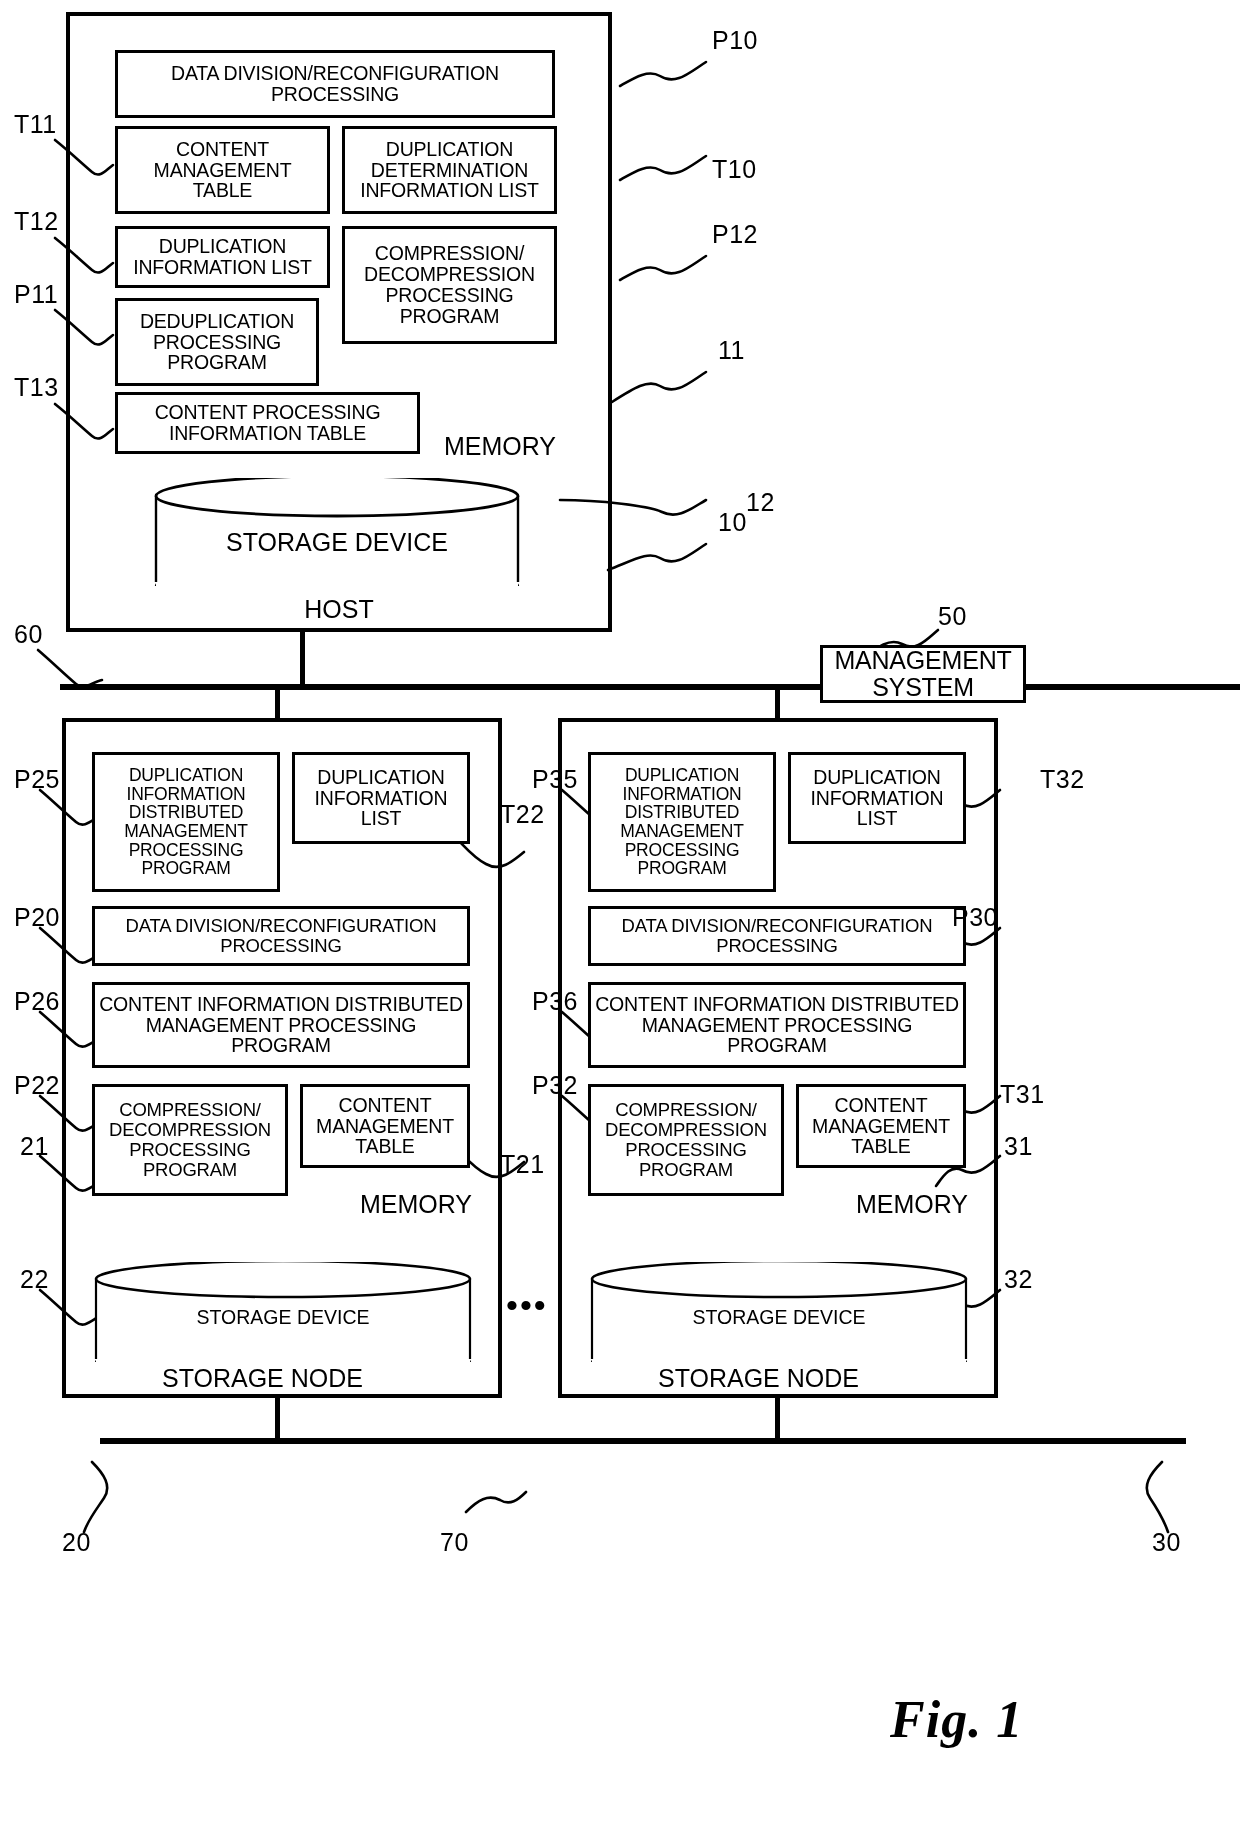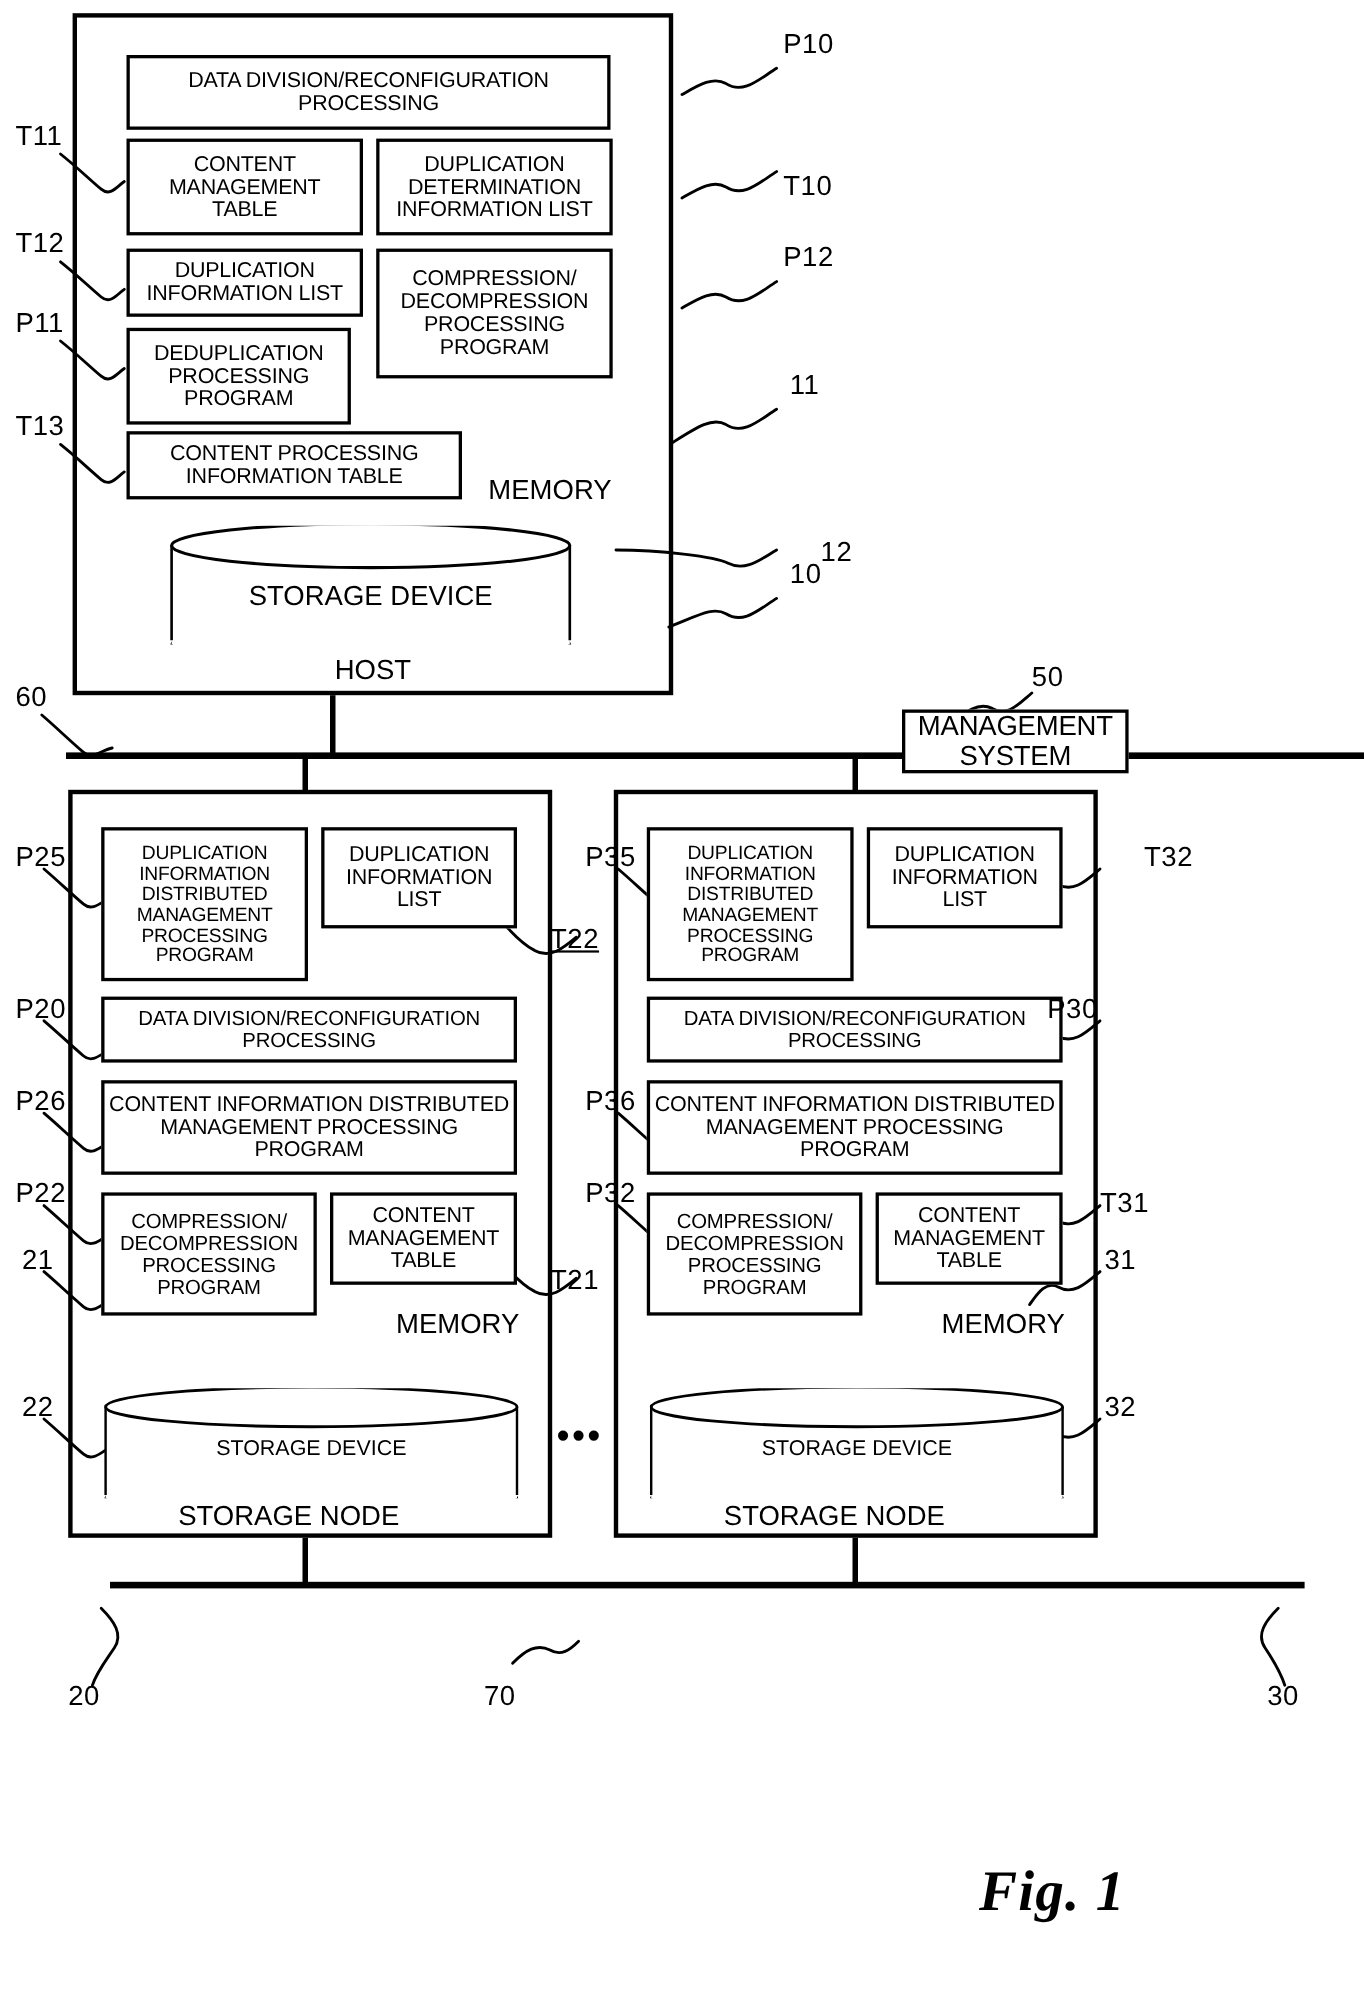--- a/index.html
+++ b/index.html
@@ -225,21 +225,21 @@
 </div>
 
 <div class="caption t20" style="left:222px; top:1364px; width:120px; margin-left:-60px;">STORAGE NODE</div>
 
 <div class="ref" style="left:14px; top:765px;">P25</div>
 <div class="ref" style="left:14px; top:903px;">P20</div>
 <div class="ref" style="left:14px; top:987px;">P26</div>
 <div class="ref" style="left:14px; top:1071px;">P22</div>
 <div class="ref" style="left:20px; top:1132px;">21</div>
 <div class="ref" style="left:20px; top:1265px;">22</div>
-<div class="ref" style="left:500px; top:840px;text-decoration:underline;">T22</div>
+<div class="ref" style="left:500px; top:800px;">T22</div>
 <div class="ref" style="left:500px; top:1150px;">T21</div>
 
 <div class="abs outer-box" style="left:558px; top:718px; width:440px; height:680px; border:4px solid #000;"></div>
 
 <div class="abs mem-box" style="left:574px; top:734px; width:408px; height:500px;"></div>
 
 <div class="abs box inner-box t17" style="left:588px; top:752px; width:188px; height:140px; padding:0 2px;">DUPLICATION INFORMATION DISTRIBUTED MANAGEMENT PROCESSING PROGRAM</div>
 
 <div class="abs box inner-box t19" style="left:788px; top:752px; width:178px; height:92px; padding:0 4px;">DUPLICATION INFORMATION LIST</div>
 

